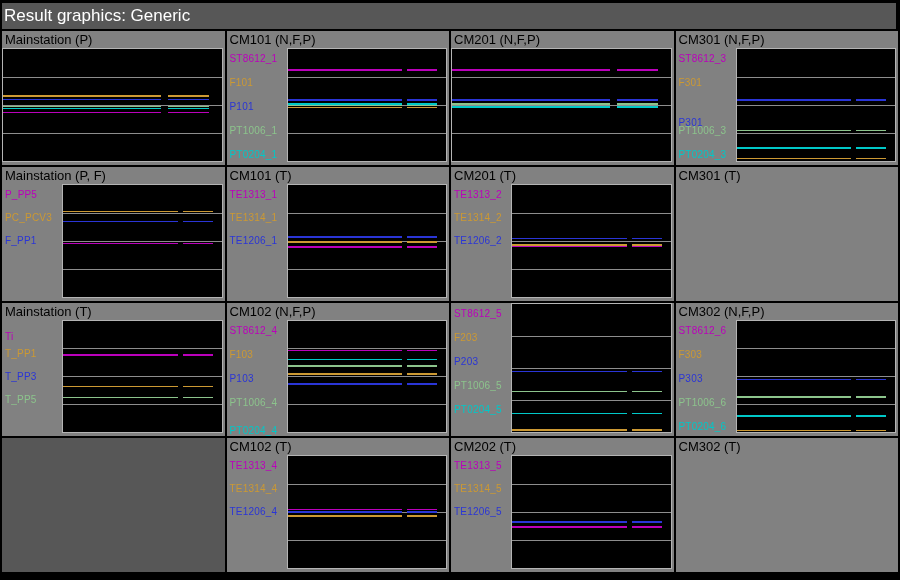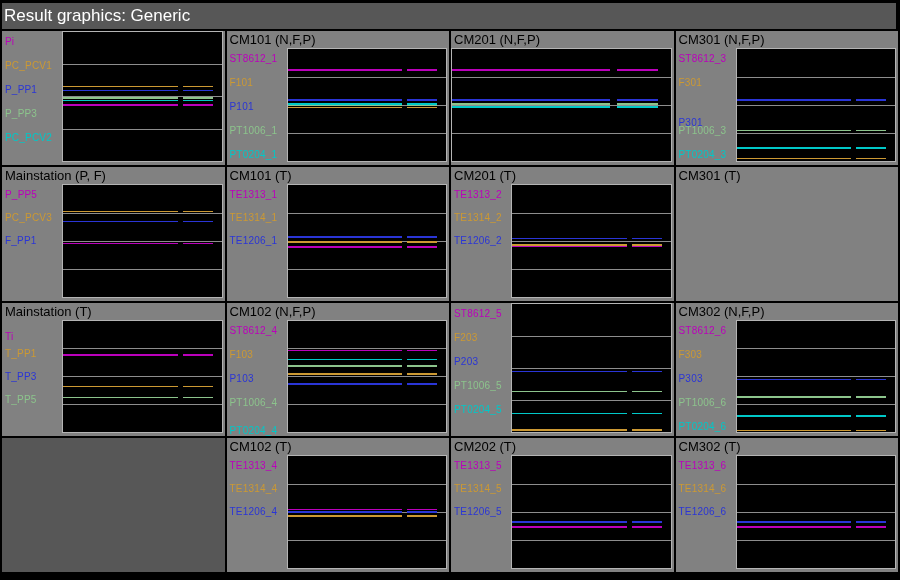--- a/index.html
+++ b/index.html
@@ -41,28 +41,22 @@
 </style>
 </head>
 <body>
 
 <div class="titlebar">
   <span>Result graphics: Generic</span>
 </div>
 
 <div class="grid">
   <div class="panel">
-    <div class="panel-body">
-      <div class="gutter">
-          <span class="sig-label" style="top: 5px; color: rgb(187, 0, 187);">Pi</span>
-          <span class="sig-label" style="top: 29px; color: rgb(204, 153, 51);">PC_PCV1</span>
-          <span class="sig-label" style="top: 53px; color: rgb(42, 53, 214);">P_PP1</span>
-          <span class="sig-label" style="top: 77px; color: rgb(140, 196, 140);">P_PP3</span>
-          <span class="sig-label" style="top: 101px; color: rgb(0, 200, 200);">PC_PCV2</span>
-        </div>
+    <div class="panel-title">Mainstation (P)</div>
+    <div class="panel-body">
       <div class="chart">
           <div class="gridline" style="top: 25%;"></div>
           <div class="gridline" style="top: 50%;"></div>
           <div class="gridline" style="top: 75%;"></div>
           <div class="trace seg1" style="top: calc(42.5% - 1px); background: rgb(204, 153, 51);"></div>
           <div class="trace seg2" style="top: calc(42.5% - 1px); background: rgb(204, 153, 51);"></div>
           <div class="trace seg1" style="top: calc(45.5% - 1px); background: rgb(42, 53, 214);"></div>
           <div class="trace seg2" style="top: calc(45.5% - 1px); background: rgb(42, 53, 214);"></div>
           <div class="trace seg1" style="top: calc(51.5% - 1px); background: rgb(140, 196, 140);"></div>
           <div class="trace seg2" style="top: calc(51.5% - 1px); background: rgb(140, 196, 140);"></div>
@@ -356,30 +350,14 @@
           <div class="trace seg1" style="top: calc(59% - 1px); background: rgb(42, 53, 214);"></div>
           <div class="trace seg2" style="top: calc(59% - 1px); background: rgb(42, 53, 214);"></div>
           <div class="trace seg1" style="top: calc(63.5% - 1px); background: rgb(187, 0, 187);"></div>
           <div class="trace seg2" style="top: calc(63.5% - 1px); background: rgb(187, 0, 187);"></div>
         </div>
     </div>
   </div>
 
   <div class="panel">
     <div class="panel-title">CM302 (T)</div>
-    <div class="panel-body">
-      <div class="gutter">
-          <span class="sig-label" style="top: 5px; color: rgb(187, 0, 187);">TE1313_6</span>
-          <span class="sig-label" style="top: 28px; color: rgb(204, 153, 51);">TE1314_6</span>
-          <span class="sig-label" style="top: 51px; color: rgb(42, 53, 214);">TE1206_6</span>
-        </div>
-      <div class="chart">
-          <div class="gridline" style="top: 25%;"></div>
-          <div class="gridline" style="top: 50%;"></div>
-          <div class="gridline" style="top: 75%;"></div>
-          <div class="trace seg1" style="top: calc(59% - 1px); background: rgb(42, 53, 214);"></div>
-          <div class="trace seg2" style="top: calc(59% - 1px); background: rgb(42, 53, 214);"></div>
-          <div class="trace seg1" style="top: calc(63.5% - 1px); background: rgb(187, 0, 187);"></div>
-          <div class="trace seg2" style="top: calc(63.5% - 1px); background: rgb(187, 0, 187);"></div>
-        </div>
-    </div>
   </div>
 </div>
 
 </body></html>

